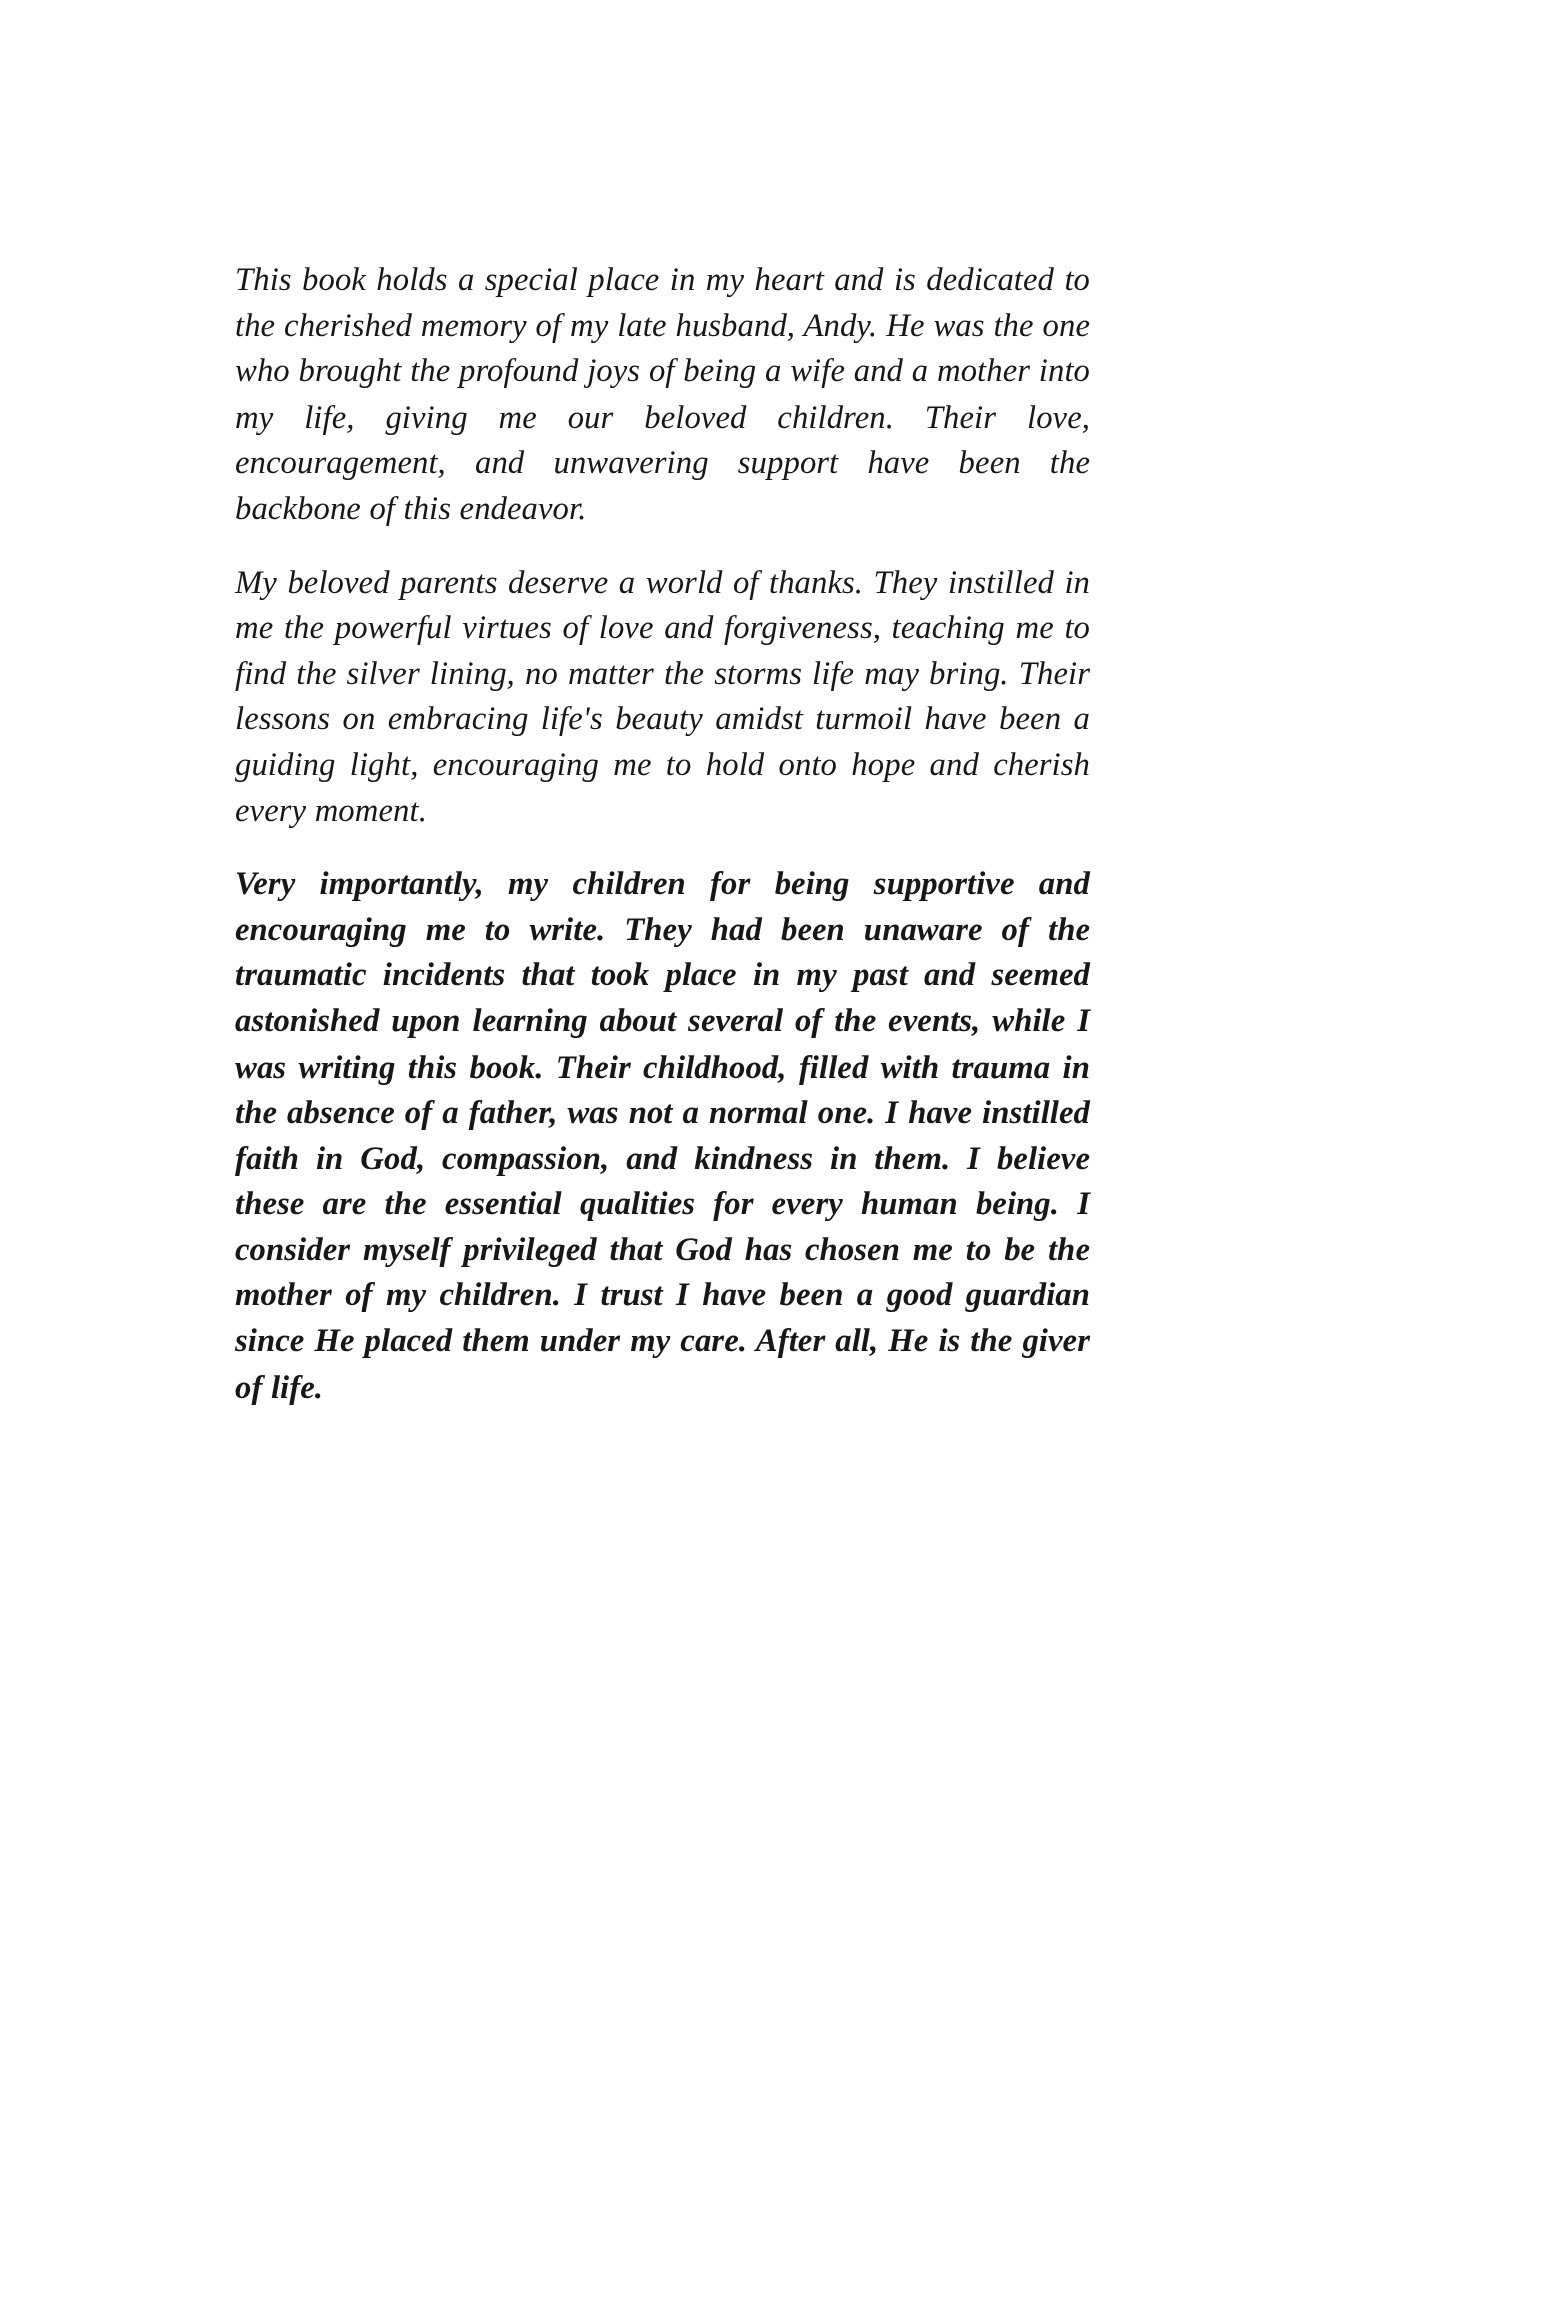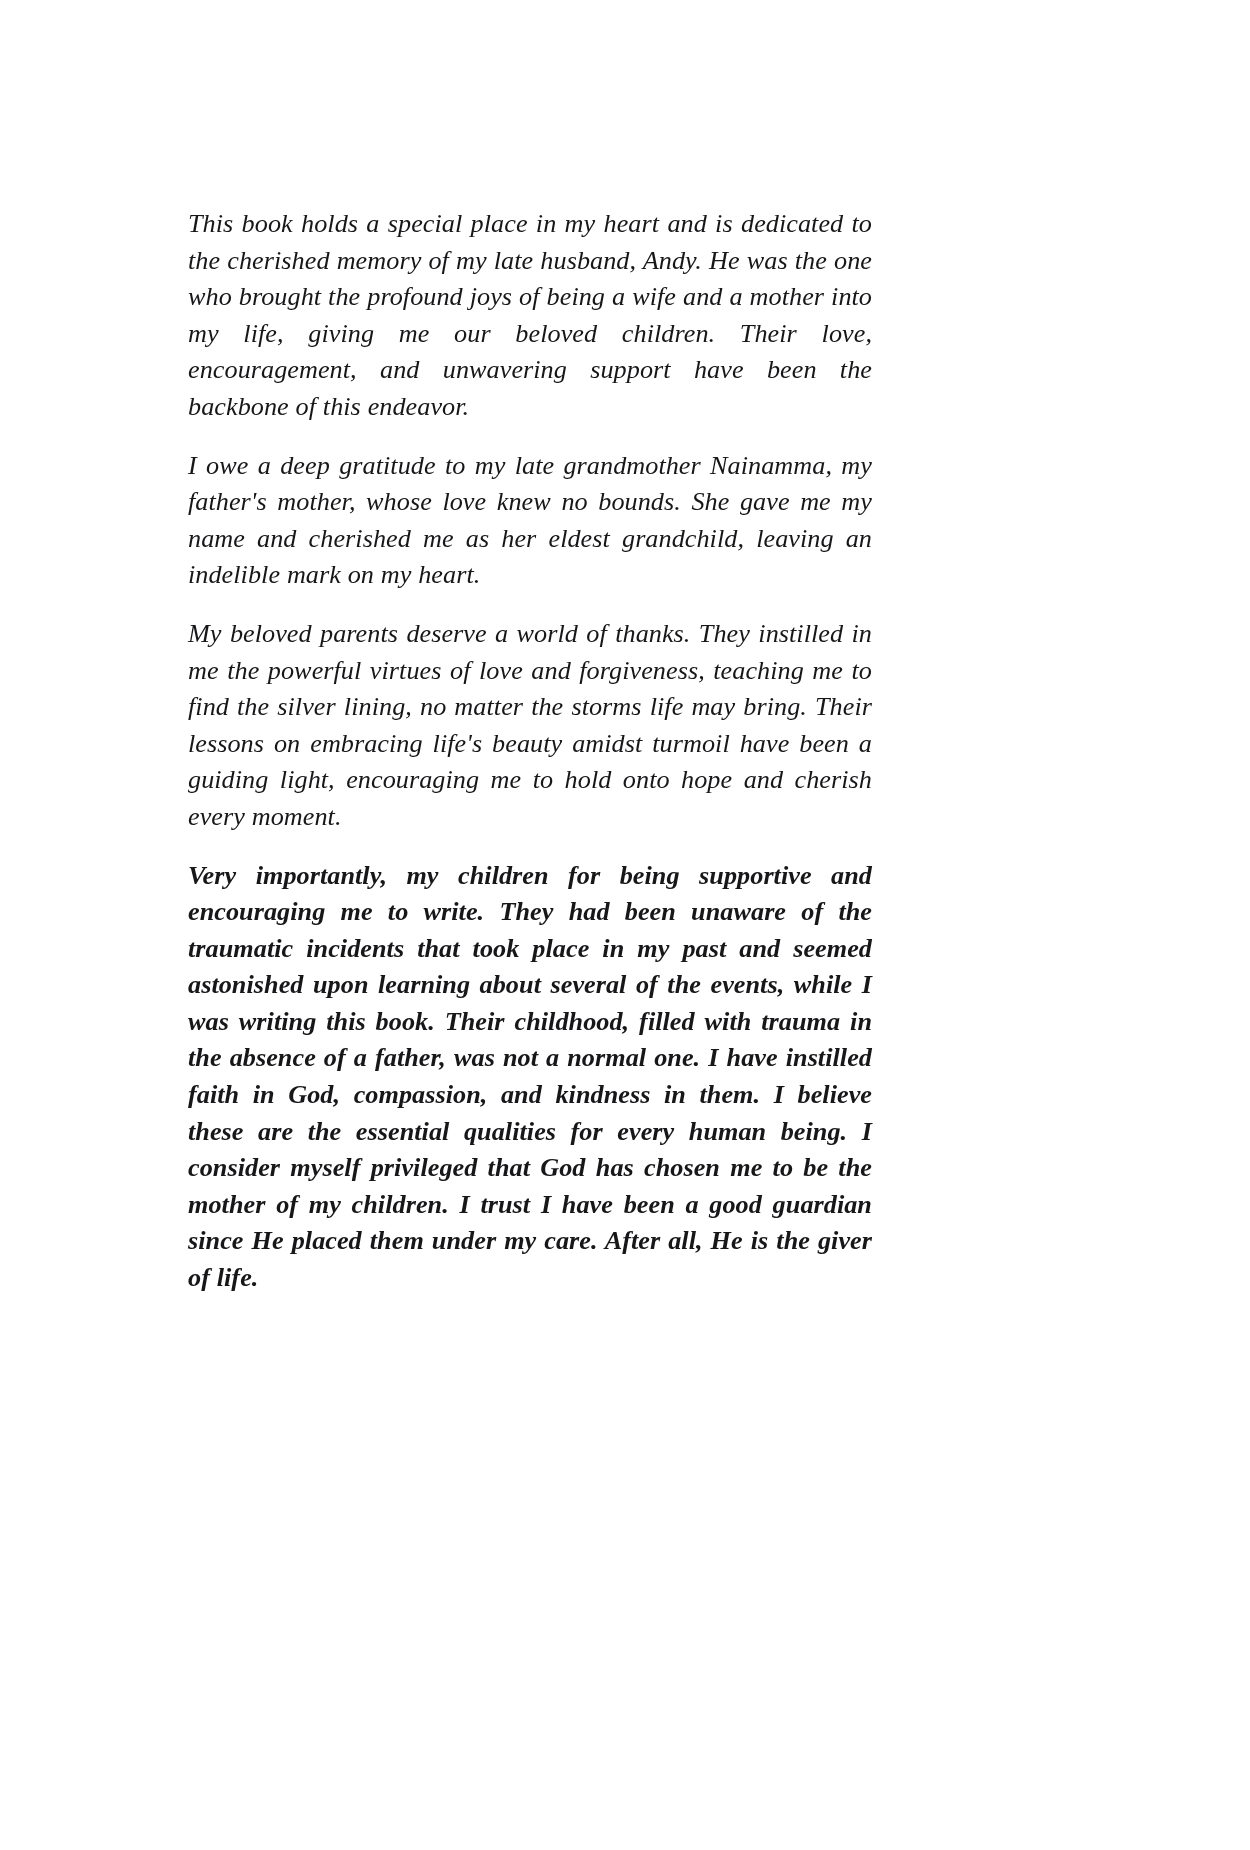--- a/index.html
+++ b/index.html
@@ -55,20 +55,19 @@
   
 </style>
 </head>
 <body style="background: rgb(255, 255, 255);">
 
 <div id="page" style="background: rgb(255, 255, 255);">
   <div id="text-column">
 
     <p class="para" style="color: rgb(23, 23, 26);">This book holds a special place in my heart and is dedicated to the cherished memory of my late husband, Andy. He was the one who brought the profound joys of being a wife and a mother into my life, giving me our beloved children. Their love, encouragement, and unwavering support have been the backbone of this endeavor.</p>
 
-    <p class="para" style="color: rgb(23, 23, 26);">I owe a deep gratitude to my late grandmother Nainamma, my father's mother, whose love knew no bounds. She gave me my name and cherished me as her eldest grandchild, leaving an indelible mark on my heart.</p>
 
     <p class="para" style="color: rgb(23, 23, 26);">My beloved parents deserve a world of thanks. They instilled in me the powerful virtues of love and forgiveness, teaching me to find the silver lining, no matter the storms life may bring. Their lessons on embracing life's beauty amidst turmoil have been a guiding light, encouraging me to hold onto hope and cherish every moment.</p>
 
     <p class="para" style="color: rgb(23, 23, 26);">Very importantly, my children for being supportive and encouraging me to write. They had been unaware of the traumatic incidents that took place in my past and seemed astonished upon learning about several of the events, while I was writing this book. Their childhood, filled with trauma in the absence of a father, was not a normal one. I have instilled faith in God, compassion, and kindness in them. I believe these are the essential qualities for every human being. I consider myself privileged that God has chosen me to be the mother of my children. I trust I have been a good guardian since He placed them under my care. After all, He is the giver of life.</p>
 
   </div>
 </div>
 
 </body></html>

